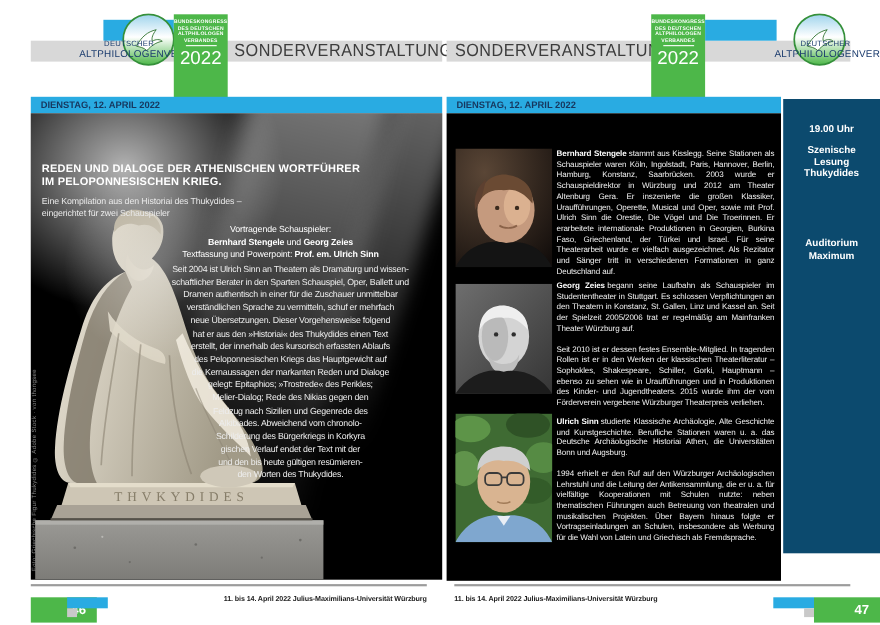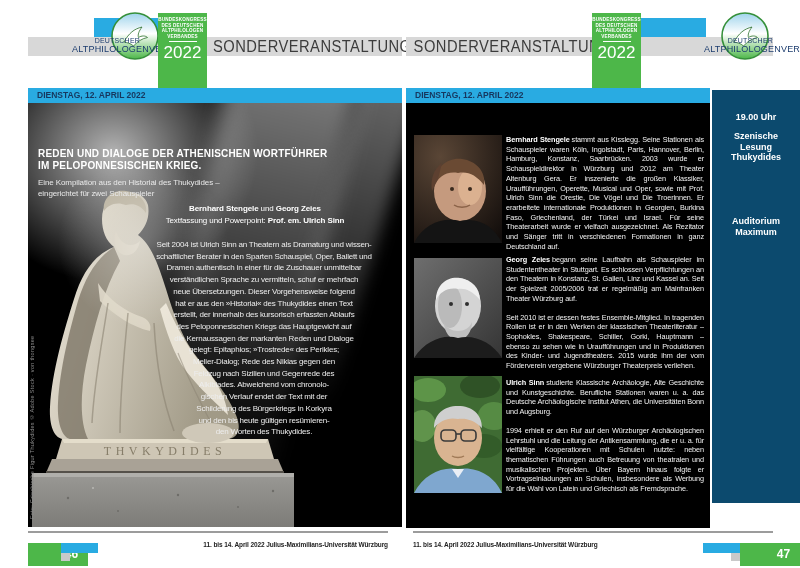--- a/index.html
+++ b/index.html
@@ -204,39 +204,40 @@
 
     <div class="ev-title">
       <div>REDEN UND DIALOGE DER ATHENISCHEN WORTFÜHRER</div>
       <div>IM PELOPONNESISCHEN KRIEG.</div>
     </div>
     <div class="ev-subtitle">
       <div>Eine Kompilation aus den Historiai des Thukydides –</div>
       <div>eingerichtet für zwei Schauspieler</div>
     </div>
     <div class="ev-credits">
+      <div>Vortragende Schauspieler:</div>
       <div><b>Bernhard Stengele</b><span> und </span><b>Georg Zeies</b></div>
       <div><span>Textfassung und Powerpoint: </span><b>Prof. em. Ulrich Sinn</b></div>
     </div>
     <div class="ev-body">
         <div class="body-line">Seit 2004 ist Ulrich Sinn an Theatern als Dramaturg und wissen-</div>
         <div class="body-line">schaftlicher Berater in den Sparten Schauspiel, Oper, Ballett und</div>
         <div class="body-line">Dramen authentisch in einer für die Zuschauer unmittelbar</div>
         <div class="body-line">verständlichen Sprache zu vermitteln, schuf er mehrfach</div>
         <div class="body-line">neue Übersetzungen. Dieser Vorgehensweise folgend</div>
         <div class="body-line">hat er aus den »Historiai« des Thukydides einen Text</div>
         <div class="body-line">erstellt, der innerhalb des kursorisch erfassten Ablaufs</div>
         <div class="body-line">des Peloponnesischen Kriegs das Hauptgewicht auf</div>
         <div class="body-line">die Kernaussagen der markanten Reden und Dialoge</div>
         <div class="body-line">gelegt: Epitaphios; »Trostrede« des Perikles;</div>
         <div class="body-line">Melier-Dialog; Rede des Nikias gegen den</div>
         <div class="body-line">Feldzug nach Sizilien und Gegenrede des</div>
         <div class="body-line">Alkibiades. Abweichend vom chronolo-</div>
+        <div class="body-line">Schilderung des Bürgerkriegs in Korkyra</div>
         <div class="body-line">gischen Verlauf endet der Text mit der</div>
-        <div class="body-line">Schilderung des Bürgerkriegs in Korkyra</div>
         <div class="body-line">und den bis heute gültigen resümieren-</div>
         <div class="body-line">den Worten des Thukydides.</div>
       </div>
   </div>
 
   <div class="blackbox" id="black-right">
 
     <div class="portrait" style="top:32px;height:108px;">
       <svg viewBox="0 0 88 108" width="88" height="108">
         <defs>
@@ -299,21 +300,21 @@
       <p><b class="bio-name">Bernhard Stengele</b><span>stammt aus Kisslegg. Seine Stationen als Schauspieler waren Köln, Ingolstadt, Paris, Hannover, Berlin, Hamburg, Konstanz, Saarbrücken. 2003 wurde er Schauspieldirektor in Würzburg und 2012 am Theater Altenburg Gera. Er inszenierte die großen Klassiker, Uraufführungen, Operette, Musical und Oper, sowie mit Prof. Ulrich Sinn die Orestie, Die Vögel und Die Troerinnen. Er erarbeitete internationale Produktionen in Georgien, Burkina Faso, Griechenland, der Türkei und Israel. Für seine Theaterarbeit wurde er vielfach ausgezeichnet. Als Rezitator und Sänger tritt in verschiedenen Formationen in ganz Deutschland auf.</span></p>
 
     </div>
 
     <div class="bio-text" style="top:152px;">
       <p><b class="bio-name">Georg Zeies</b><span>begann seine Laufbahn als Schauspieler im Studententheater in Stuttgart. Es schlossen Verpflichtungen an den Theatern in Konstanz, St. Gallen, Linz und Kassel an. Seit der Spielzeit 2005/2006 trat er regelmäßig am Mainfranken Theater Würzburg auf.</span></p>
       <p>Seit 2010 ist er dessen festes Ensemble-Mitglied. In tragenden Rollen ist er in den Werken der klassischen Theaterliteratur – Sophokles, Shakespeare, Schiller, Gorki, Hauptmann – ebenso zu sehen wie in Uraufführungen und in Produktionen des Kinder- und Jugendtheaters. 2015 wurde ihm der vom Förderverein vergebene Würzburger Theaterpreis verliehen.</p>
     </div>
 
     <div class="bio-text" style="top:275px;">
-      <p><b class="bio-name">Ulrich Sinn</b><span>studierte Klassische Archäologie, Alte Geschichte und Kunstgeschichte. Berufliche Stationen waren u. a. das Deutsche Archäologische Institut Athen, die Universitäten Bonn und Augsburg.</span></p>
+      <p><b class="bio-name">Ulrich Sinn</b><span>studierte Klassische Archäologie, Alte Geschichte und Kunstgeschichte. Berufliche Stationen waren u. a. das Deutsche Archäologische Historiai Athen, die Universitäten Bonn und Augsburg.</span></p>
       <p>1994 erhielt er den Ruf auf den Würzburger Archäologischen Lehrstuhl und die Leitung der Antikensammlung, die er u. a. für vielfältige Kooperationen mit Schulen nutzte: neben thematischen Führungen auch Betreuung von theatralen und musikalischen Projekten. Über Bayern hinaus folgte er Vortragseinladungen an Schulen, insbesondere als Werbung für die Wahl von Latein und Griechisch als Fremdsprache.</p>
     </div>
   </div>
 
   <div class="sidebar">
     <div class="sb-time">19.00 Uhr</div>
     <div class="sb-event">
       <div>Szenische</div>
       <div>Lesung</div>
       <div>Thukydides</div>

